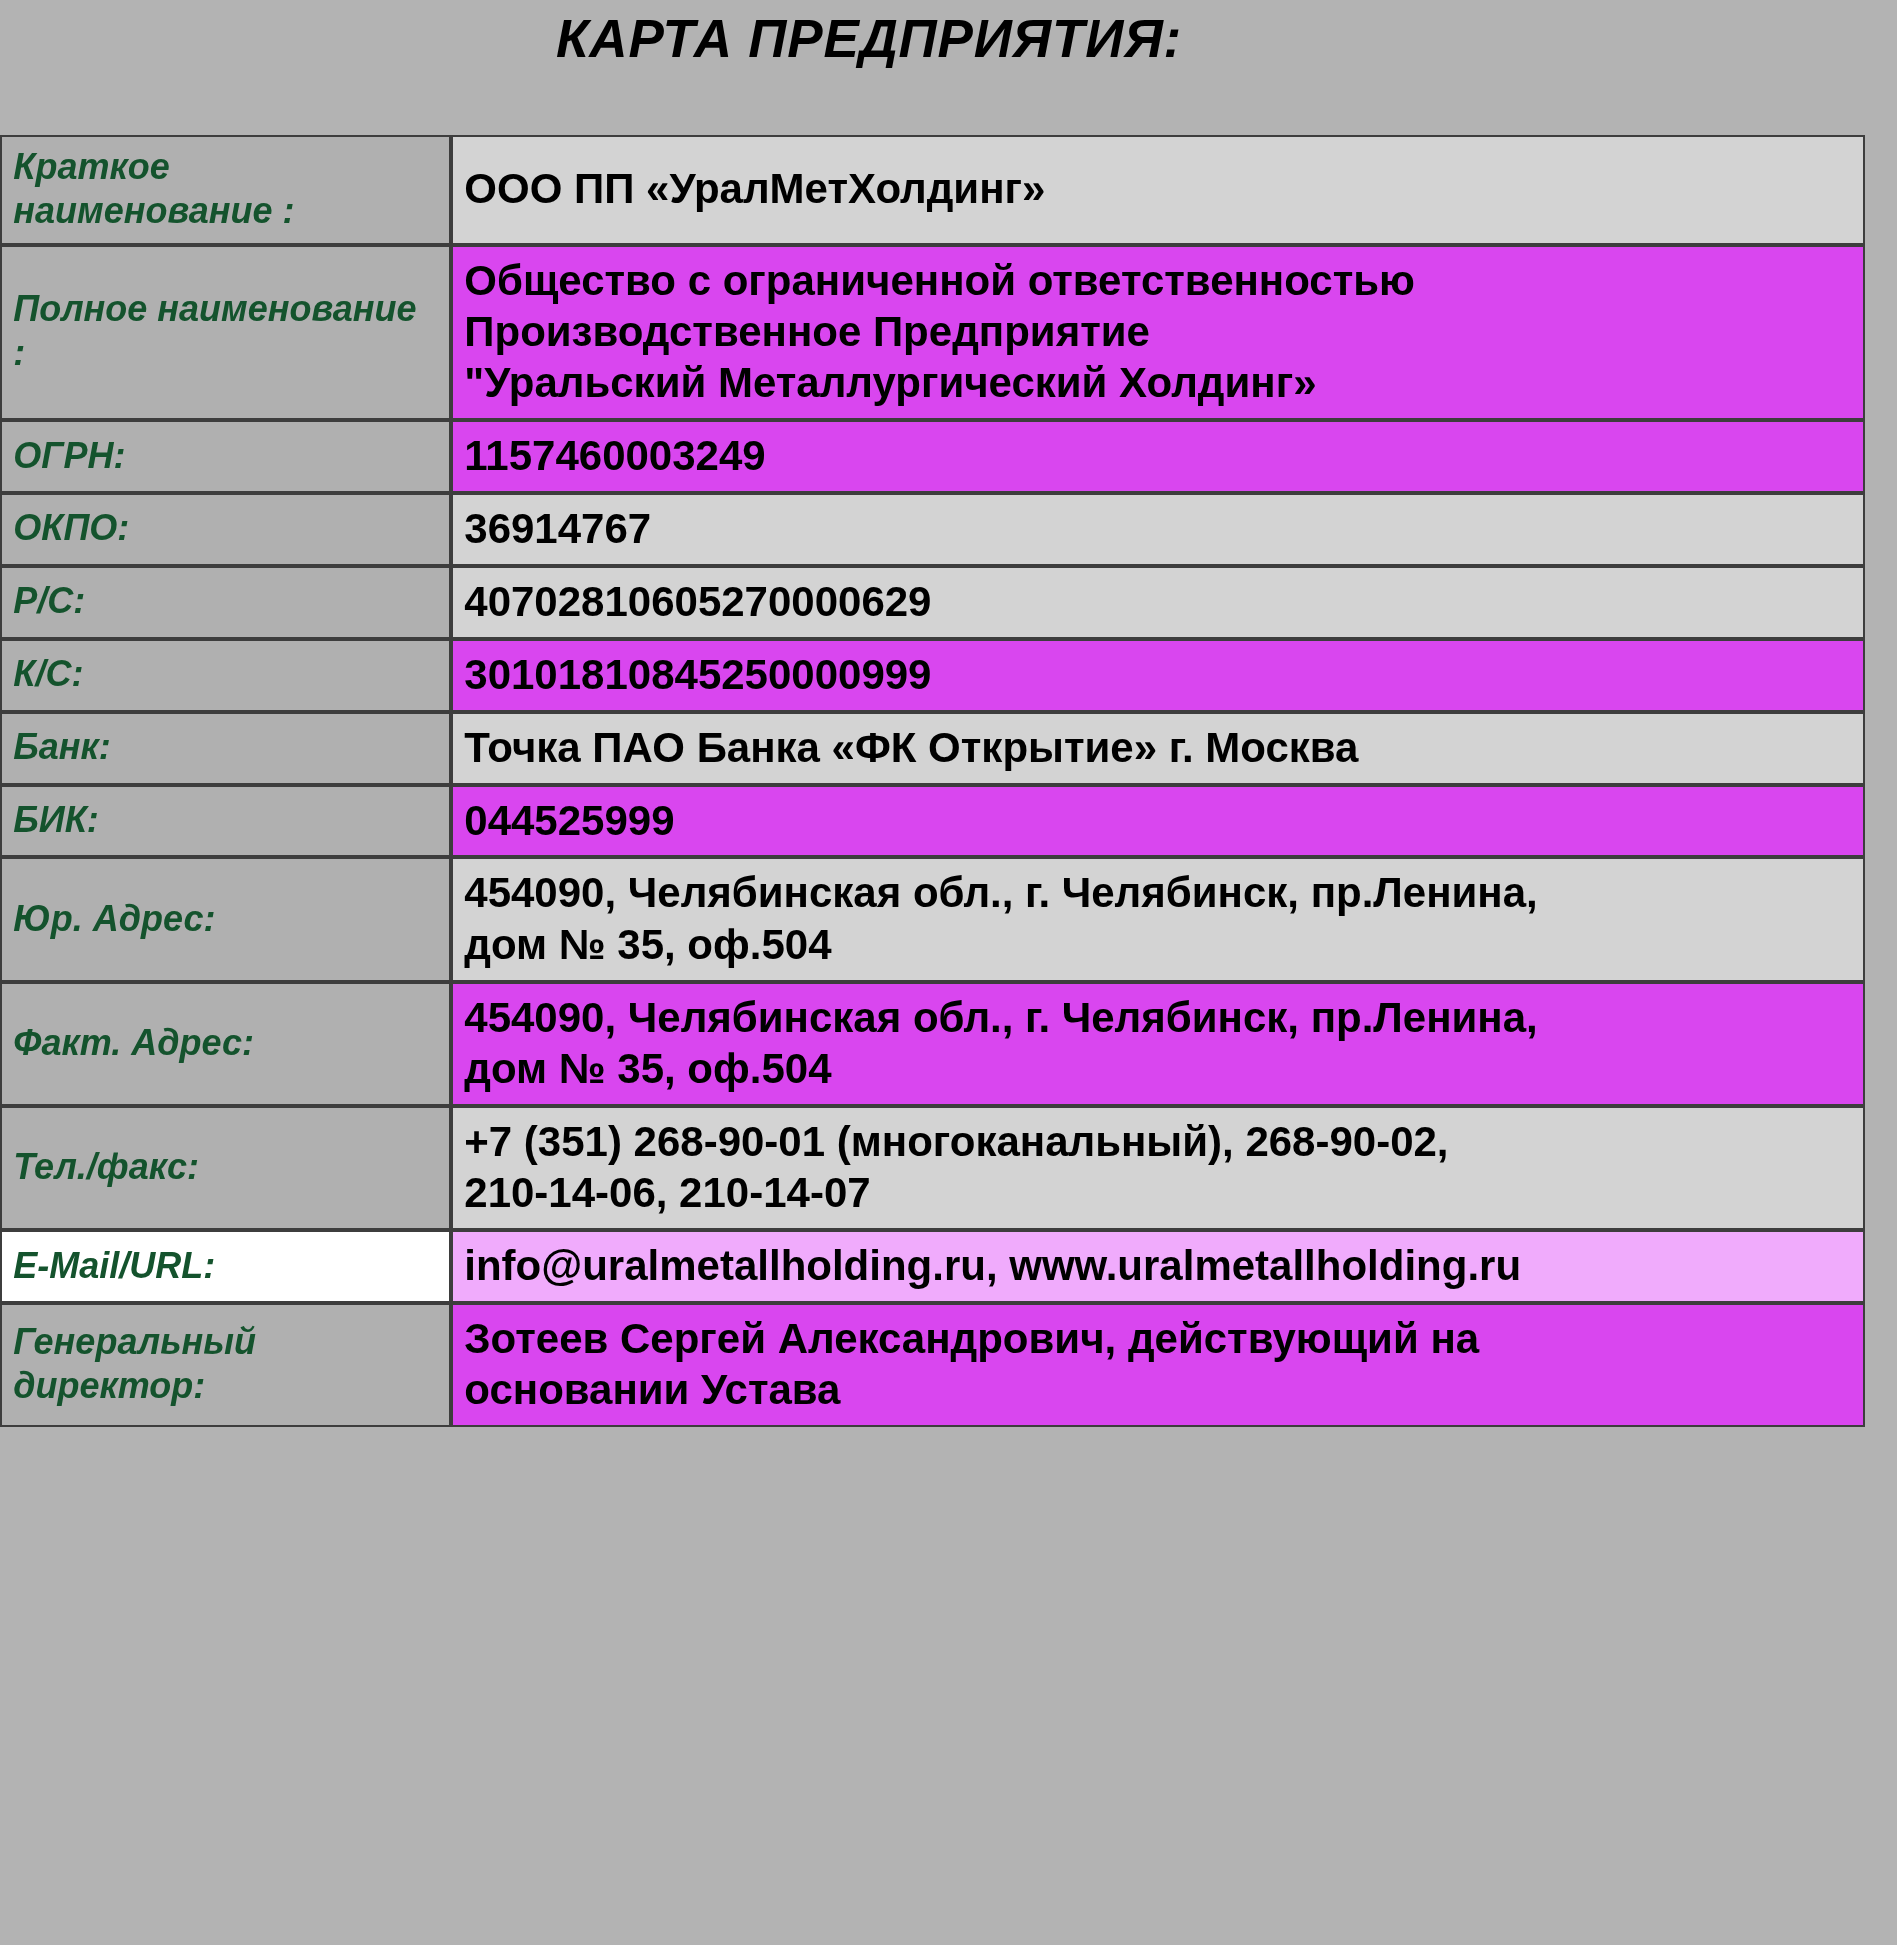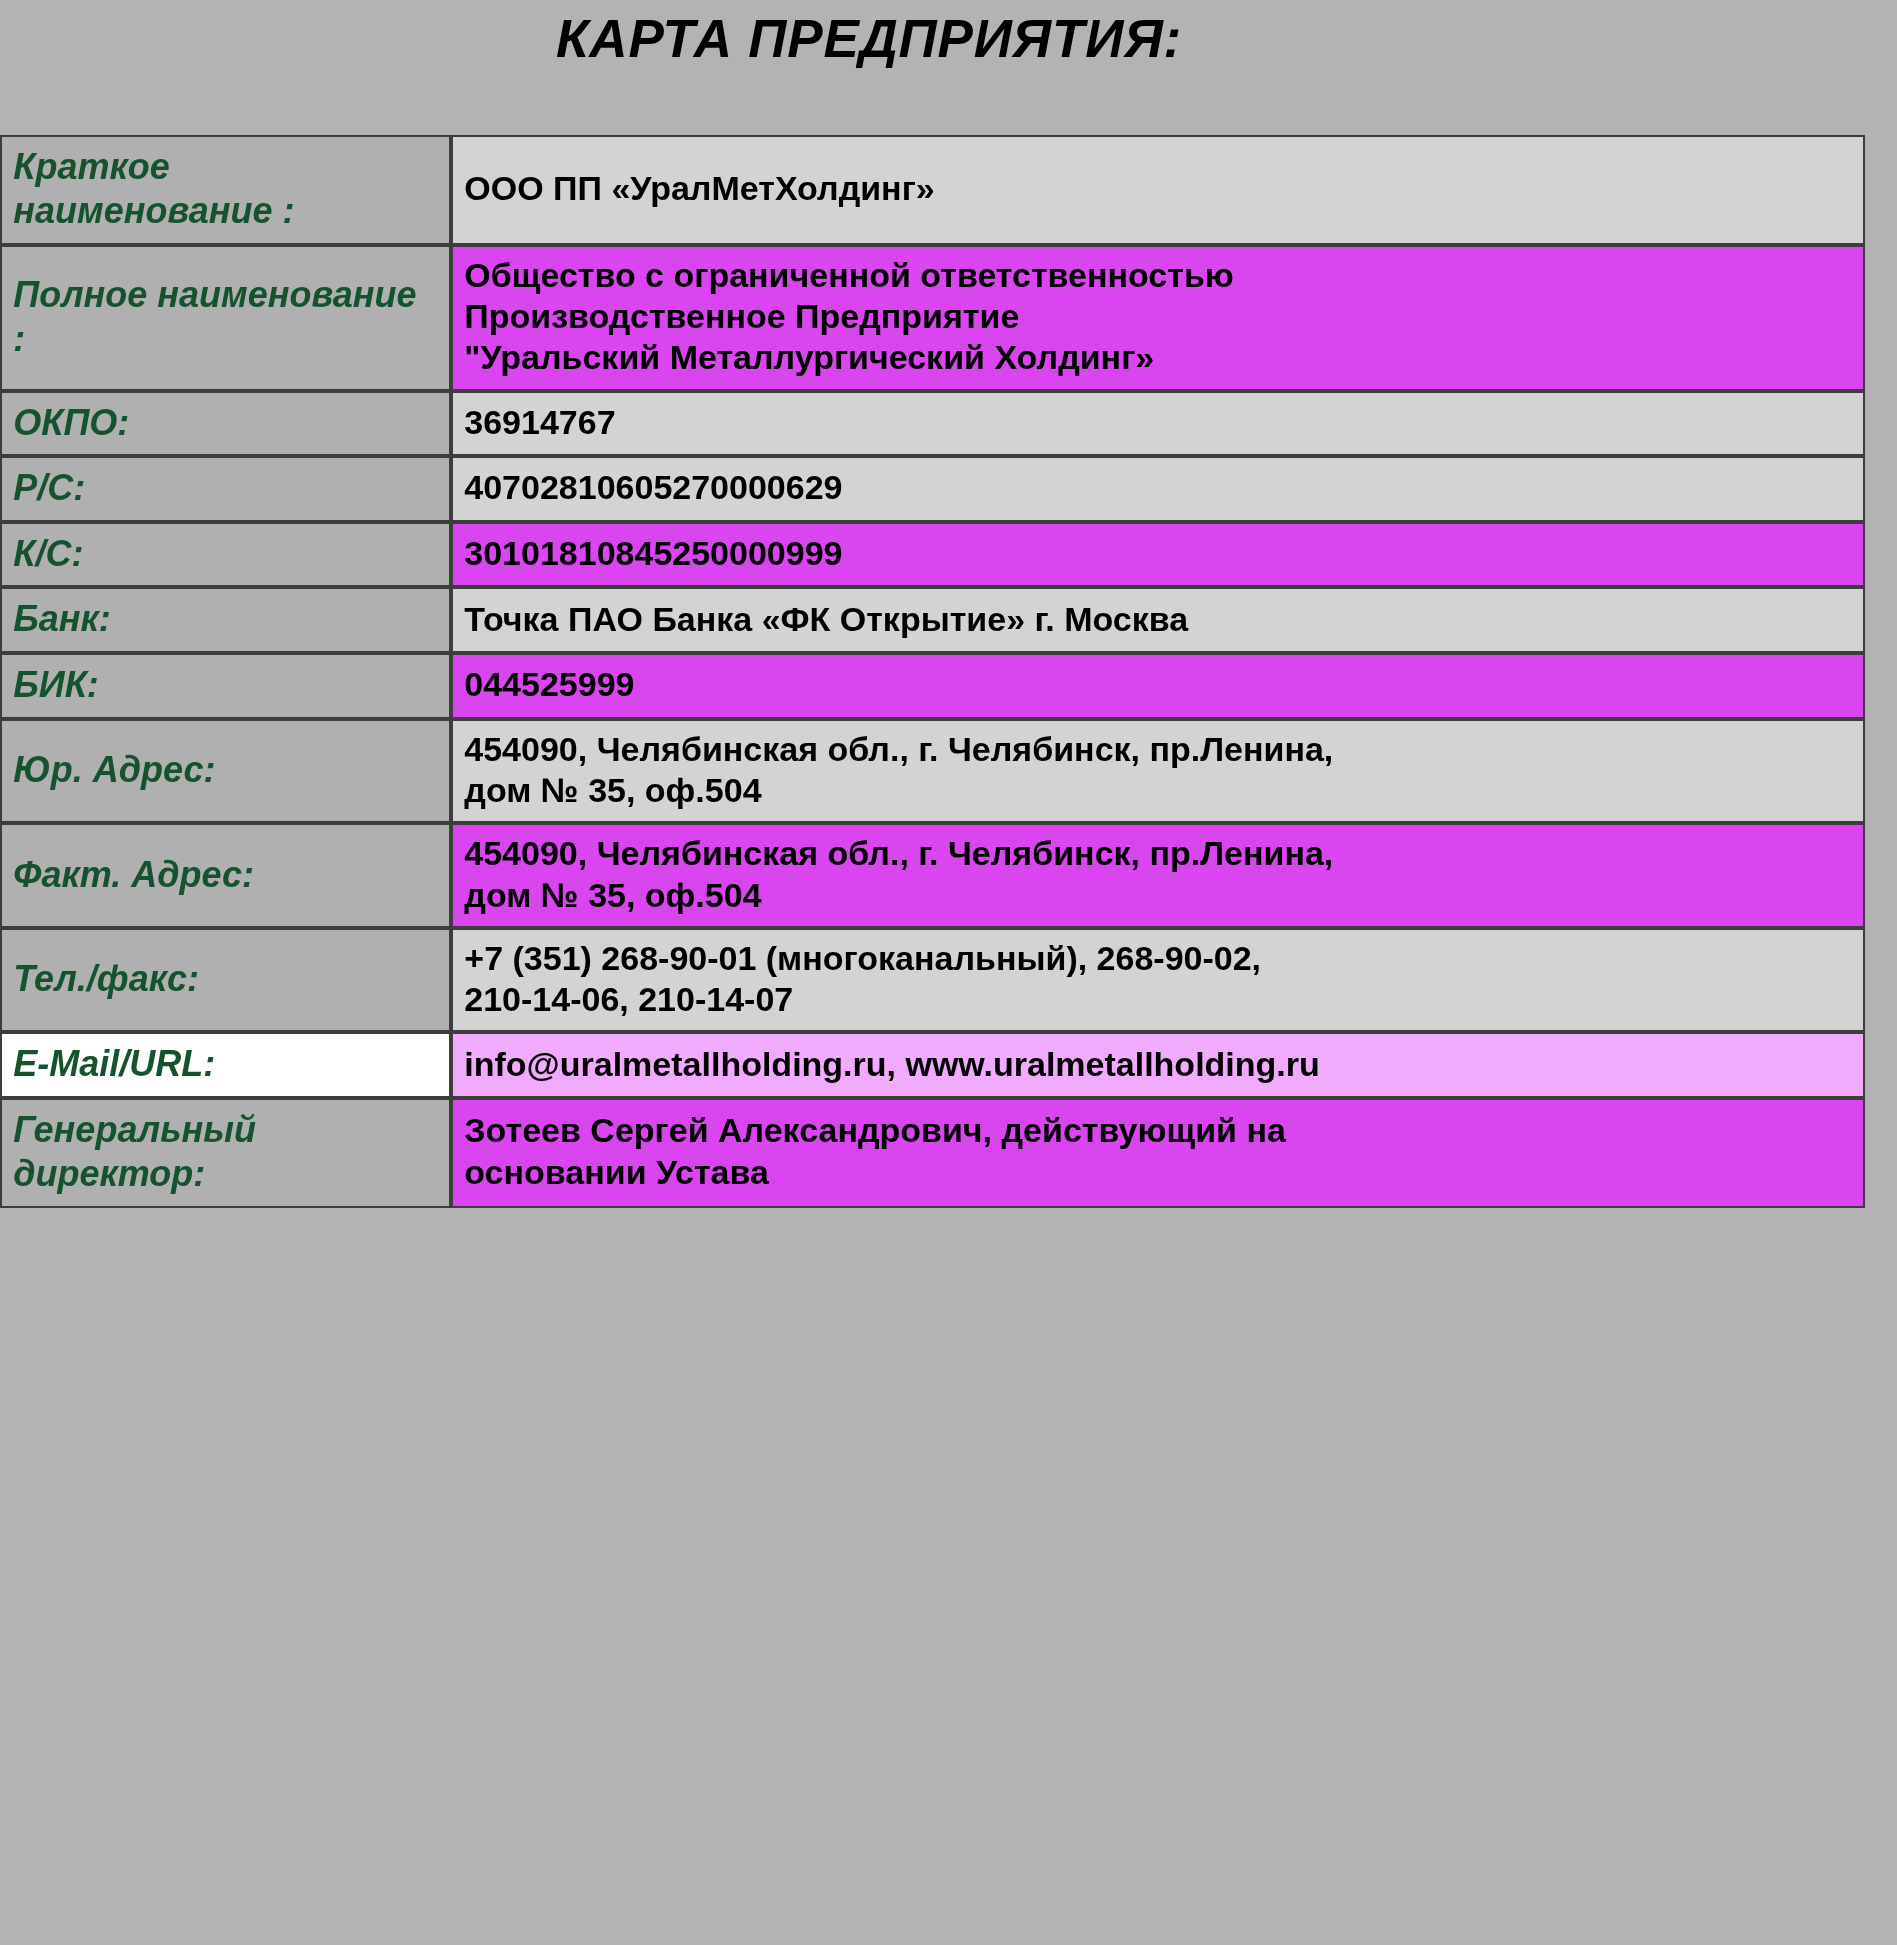--- a/index.html
+++ b/index.html
@@ -60,21 +60,21 @@
     font-style: italic;
     font-weight: bold;
     font-size: 36px;
     line-height: 1.22;
     background: #b0b0b0;
     color: #14532d;
   }
 
   .cell-value {
     font-weight: bold;
-    font-size: 34px;
+    font-size: 42px;
     line-height: 1.22;
     background: #c2c2c2;
     color: #000;
     white-space: pre-line;
   }
 
   
   .v-light { background: #d3d3d3; }
   .v-mid   { background: #d946ef; }
   .v-white { background: #f0abfc; }
@@ -92,20 +92,24 @@
     <tbody>
         <tr>
           <td class="cell cell-label l-mid">Краткое наименование :</td>
           <td class="cell cell-value v-light">ООО ПП «УралМетХолдинг»</td>
         </tr>
         <tr>
           <td class="cell cell-label l-mid">Полное наименование :</td>
           <td class="cell cell-value v-mid">Общество с ограниченной ответственностью
 Производственное Предприятие
 "Уральский Металлургический Холдинг»</td>
+        </tr>
+        <tr>
+          <td class="cell cell-label l-mid">ОГРН:</td>
+          <td class="cell cell-value v-mid">1157460003249</td>
         </tr>
         <tr>
           <td class="cell cell-label l-mid">ОКПО:</td>
           <td class="cell cell-value v-light">36914767</td>
         </tr>
         <tr>
           <td class="cell cell-label l-mid">Р/С:</td>
           <td class="cell cell-value v-light">40702810605270000629</td>
         </tr>
         <tr>

